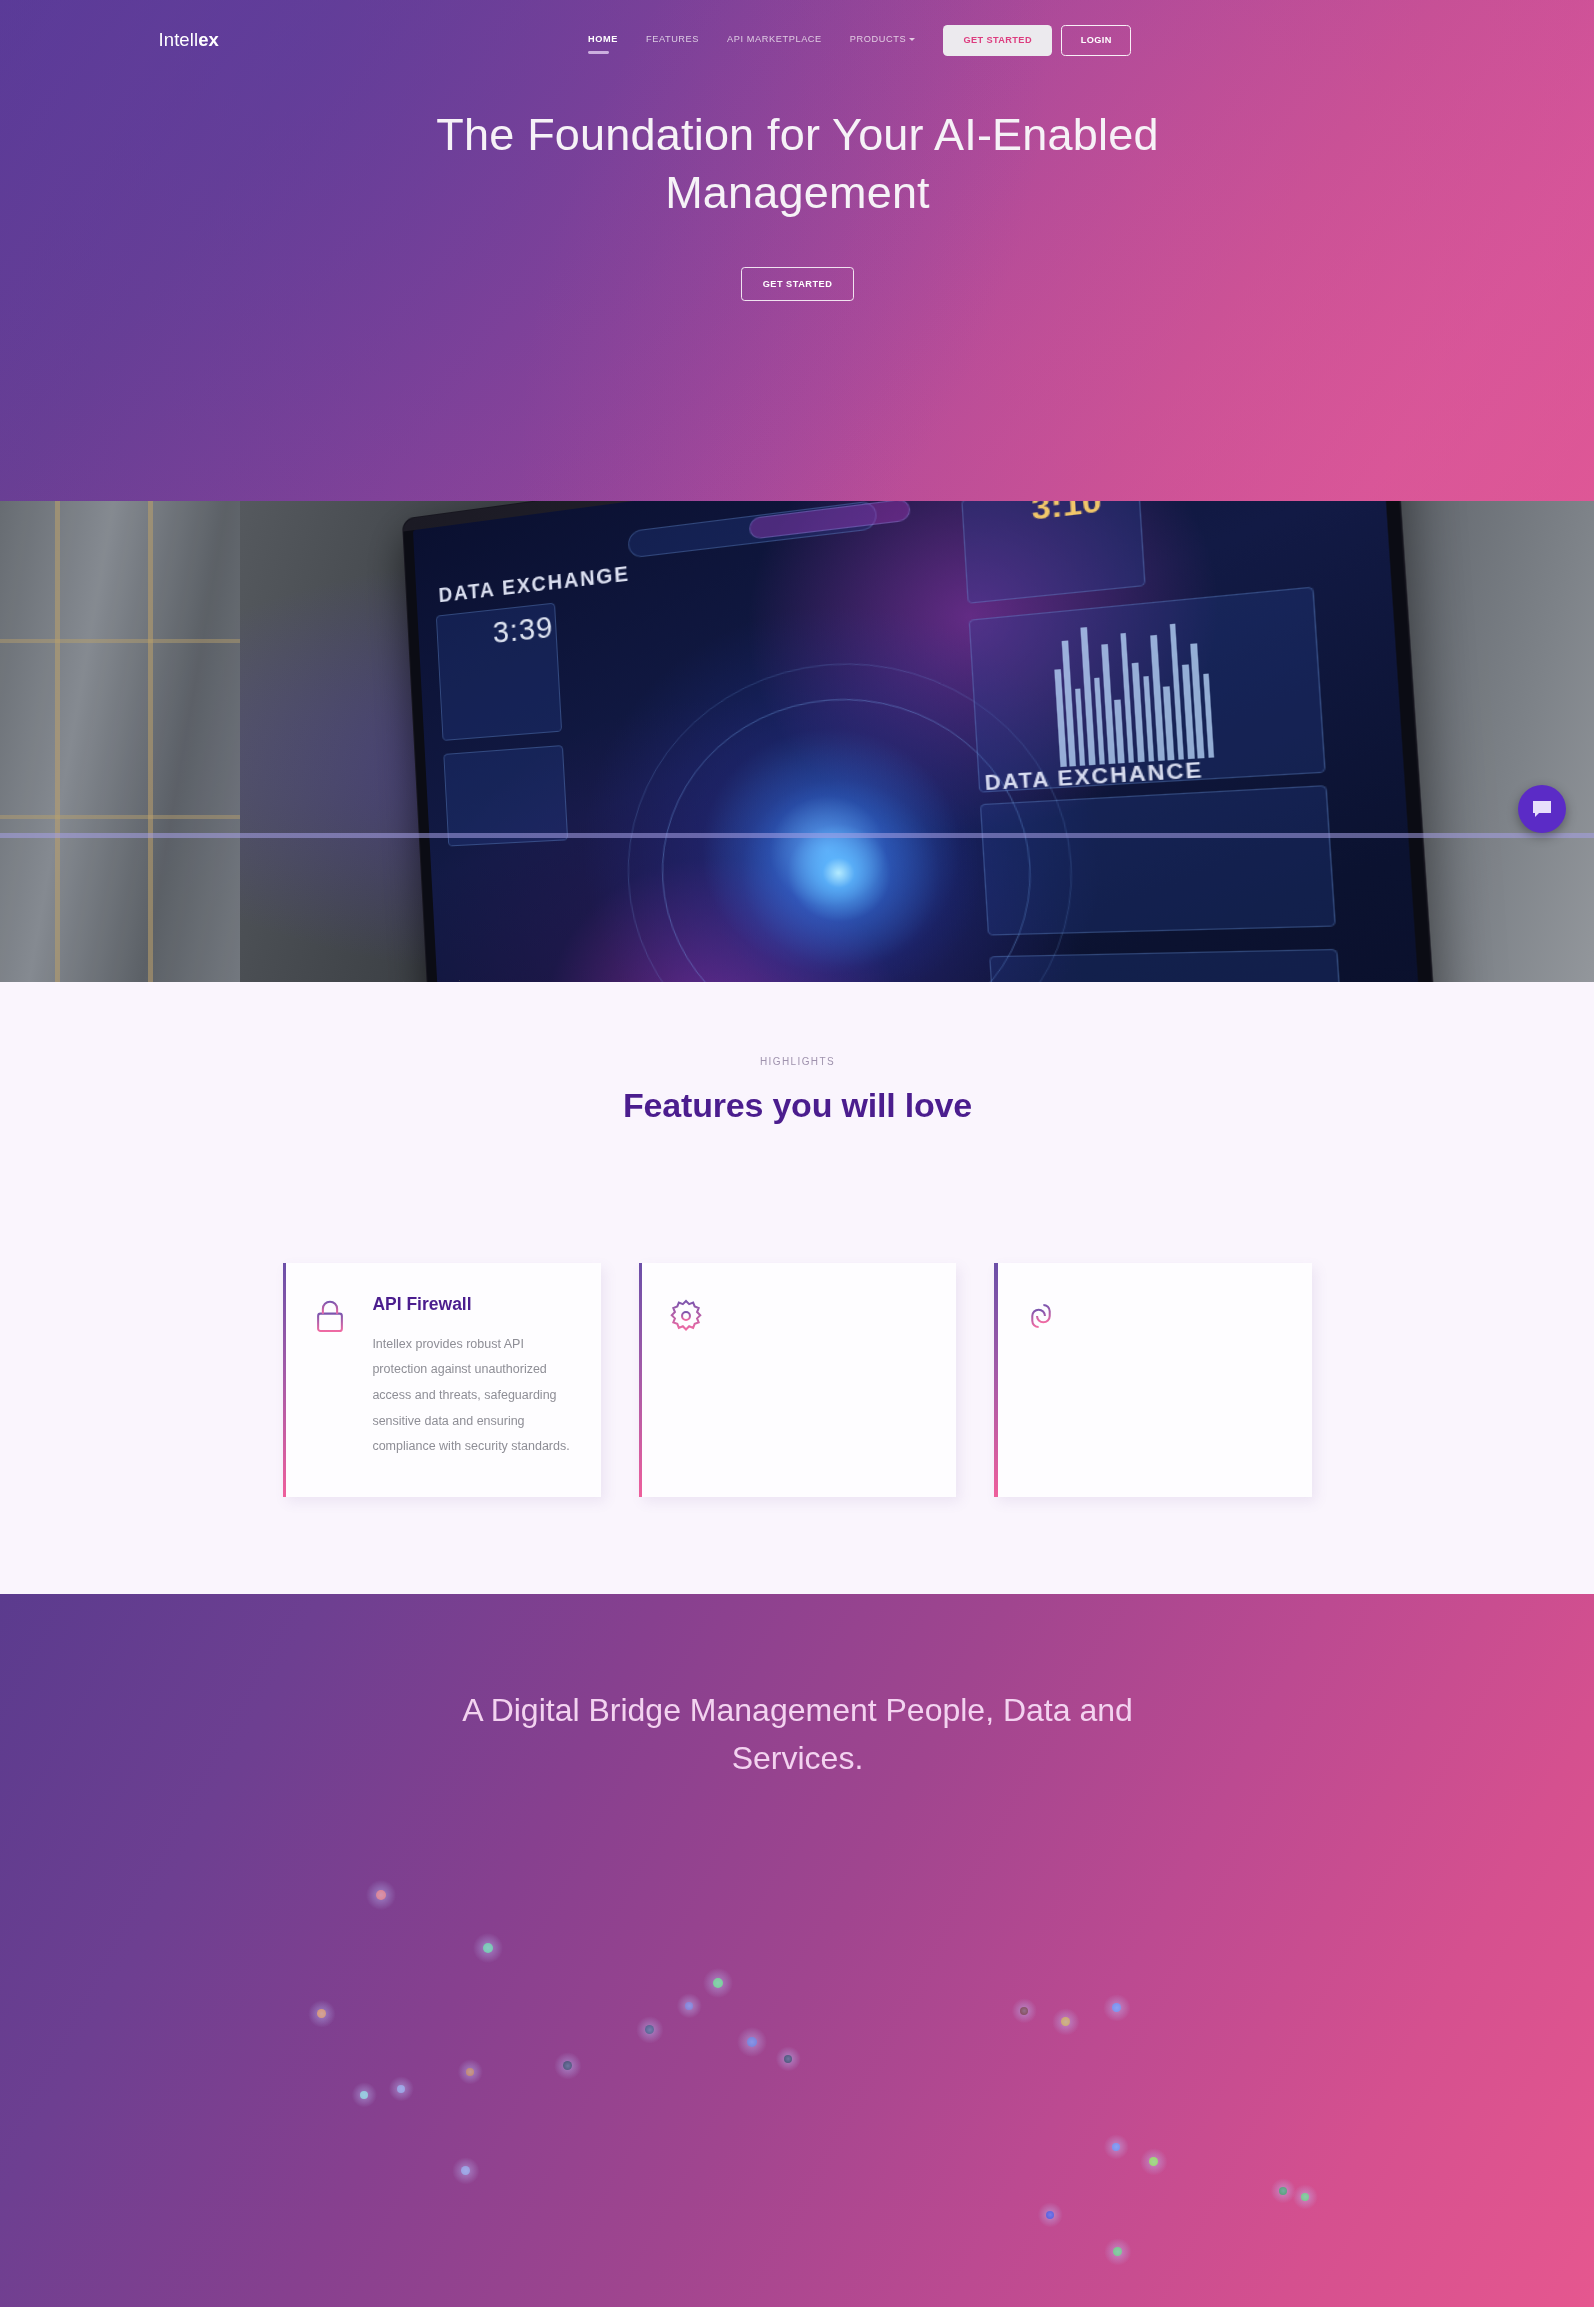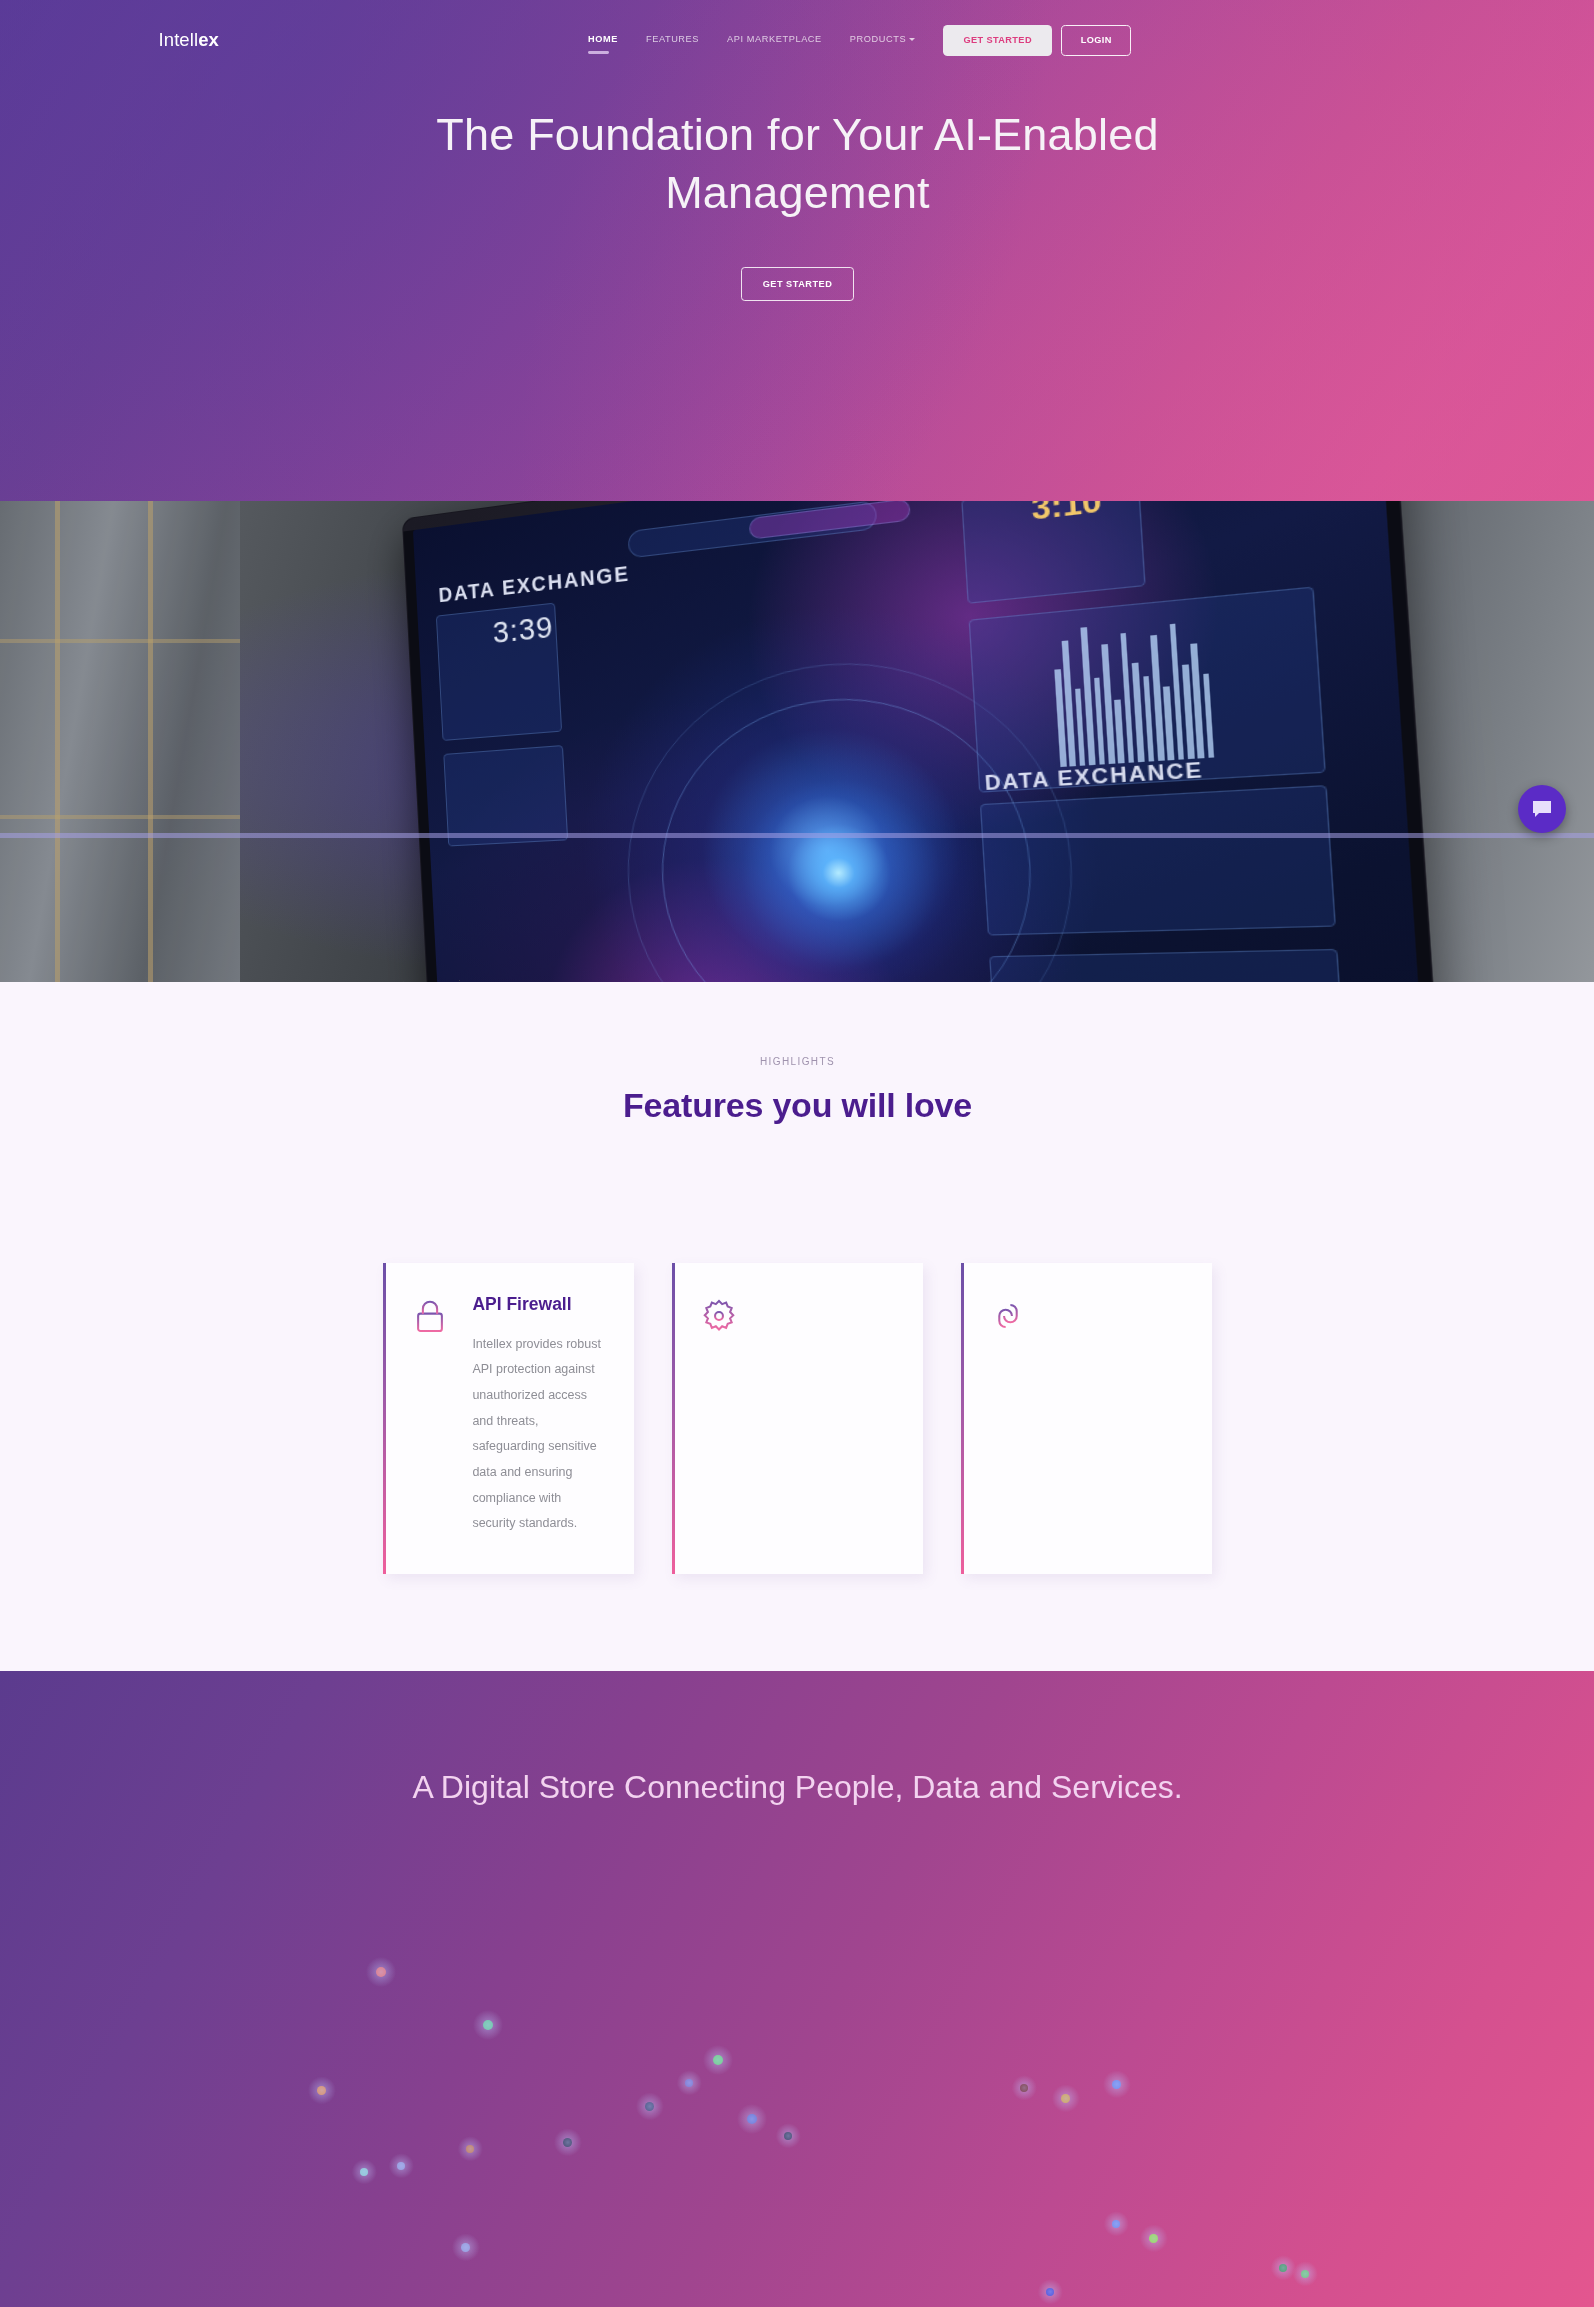--- a/index.html
+++ b/index.html
@@ -196,21 +196,21 @@
   }
   .eyebrow {
     text-align:center; color:#9f92ad; font-size: 10px;
     letter-spacing: 1.4px; text-transform: uppercase; font-weight: 400;
   }
   .sec-title {
     text-align:center; color:#4b1d8e; font-size: 34px;
     font-weight: 700; margin-top: 18.5px; letter-spacing: -0.2px;
   }
   .cards {
-    width: 829px; margin: 138px auto 0;
+    width: 1029px; margin: 138px auto 0;
     display: grid; grid-template-columns: repeat(3, 1fr); gap: 38px;
   }
   .card {
     background: #fefdff; position: relative;
     padding: 30px 30px 37px 28px;
     box-shadow: 3.7px 4.6px 12px rgba(120,90,160,.10);
     display: flex; gap: 19.4px;
     min-height: 198px;
   }
   .card:before {
@@ -388,21 +388,21 @@
               </defs>
             <path d="M27 10a8 8 0 018 8v6a8 8 0 01-16 0"></path>
             <path d="M21 38a8 8 0 01-8-8v-6a8 8 0 0116 0"></path>
           </svg>
         </div>
       </div>
     </div>
   </section>
 
   <section class="sec-bridge">
-    <h2 class="bridge-title">A Digital Store Connecting People, Data and Services.</h2>
+    <h2 class="bridge-title">A Digital Bridge Management People, Data and Services.</h2>
 
     <div class="dot" style="left:376px;top:296px;width:10px;height:10px;background:#e96262;"></div>
     <div class="dot" style="left:483px;top:349px;width:10px;height:10px;background:#56c98c;"></div>
     <div class="dot" style="left:317px;top:415px;width:9.2px;height:9.2px;background:#e2803f;"></div>
     <div class="dot" style="left:645px;top:431px;width:9.2px;height:9.2px;background:#2b3460;"></div>
     <div class="dot" style="left:1061px;top:423px;width:9.2px;height:9.2px;background:#d79b2e;"></div>
     <div class="dot" style="left:713px;top:384px;width:10px;height:10px;background:#5ad46a;"></div>
     <div class="dot" style="left:685px;top:408px;width:8.3px;height:8.3px;background:#6a62c6;"></div>
     <div class="dot" style="left:1020px;top:413px;width:8.3px;height:8.3px;background:#6b1414;"></div>
     <div class="dot" style="left:1112px;top:409px;width:9.2px;height:9.2px;background:#5b7ae8;"></div>

